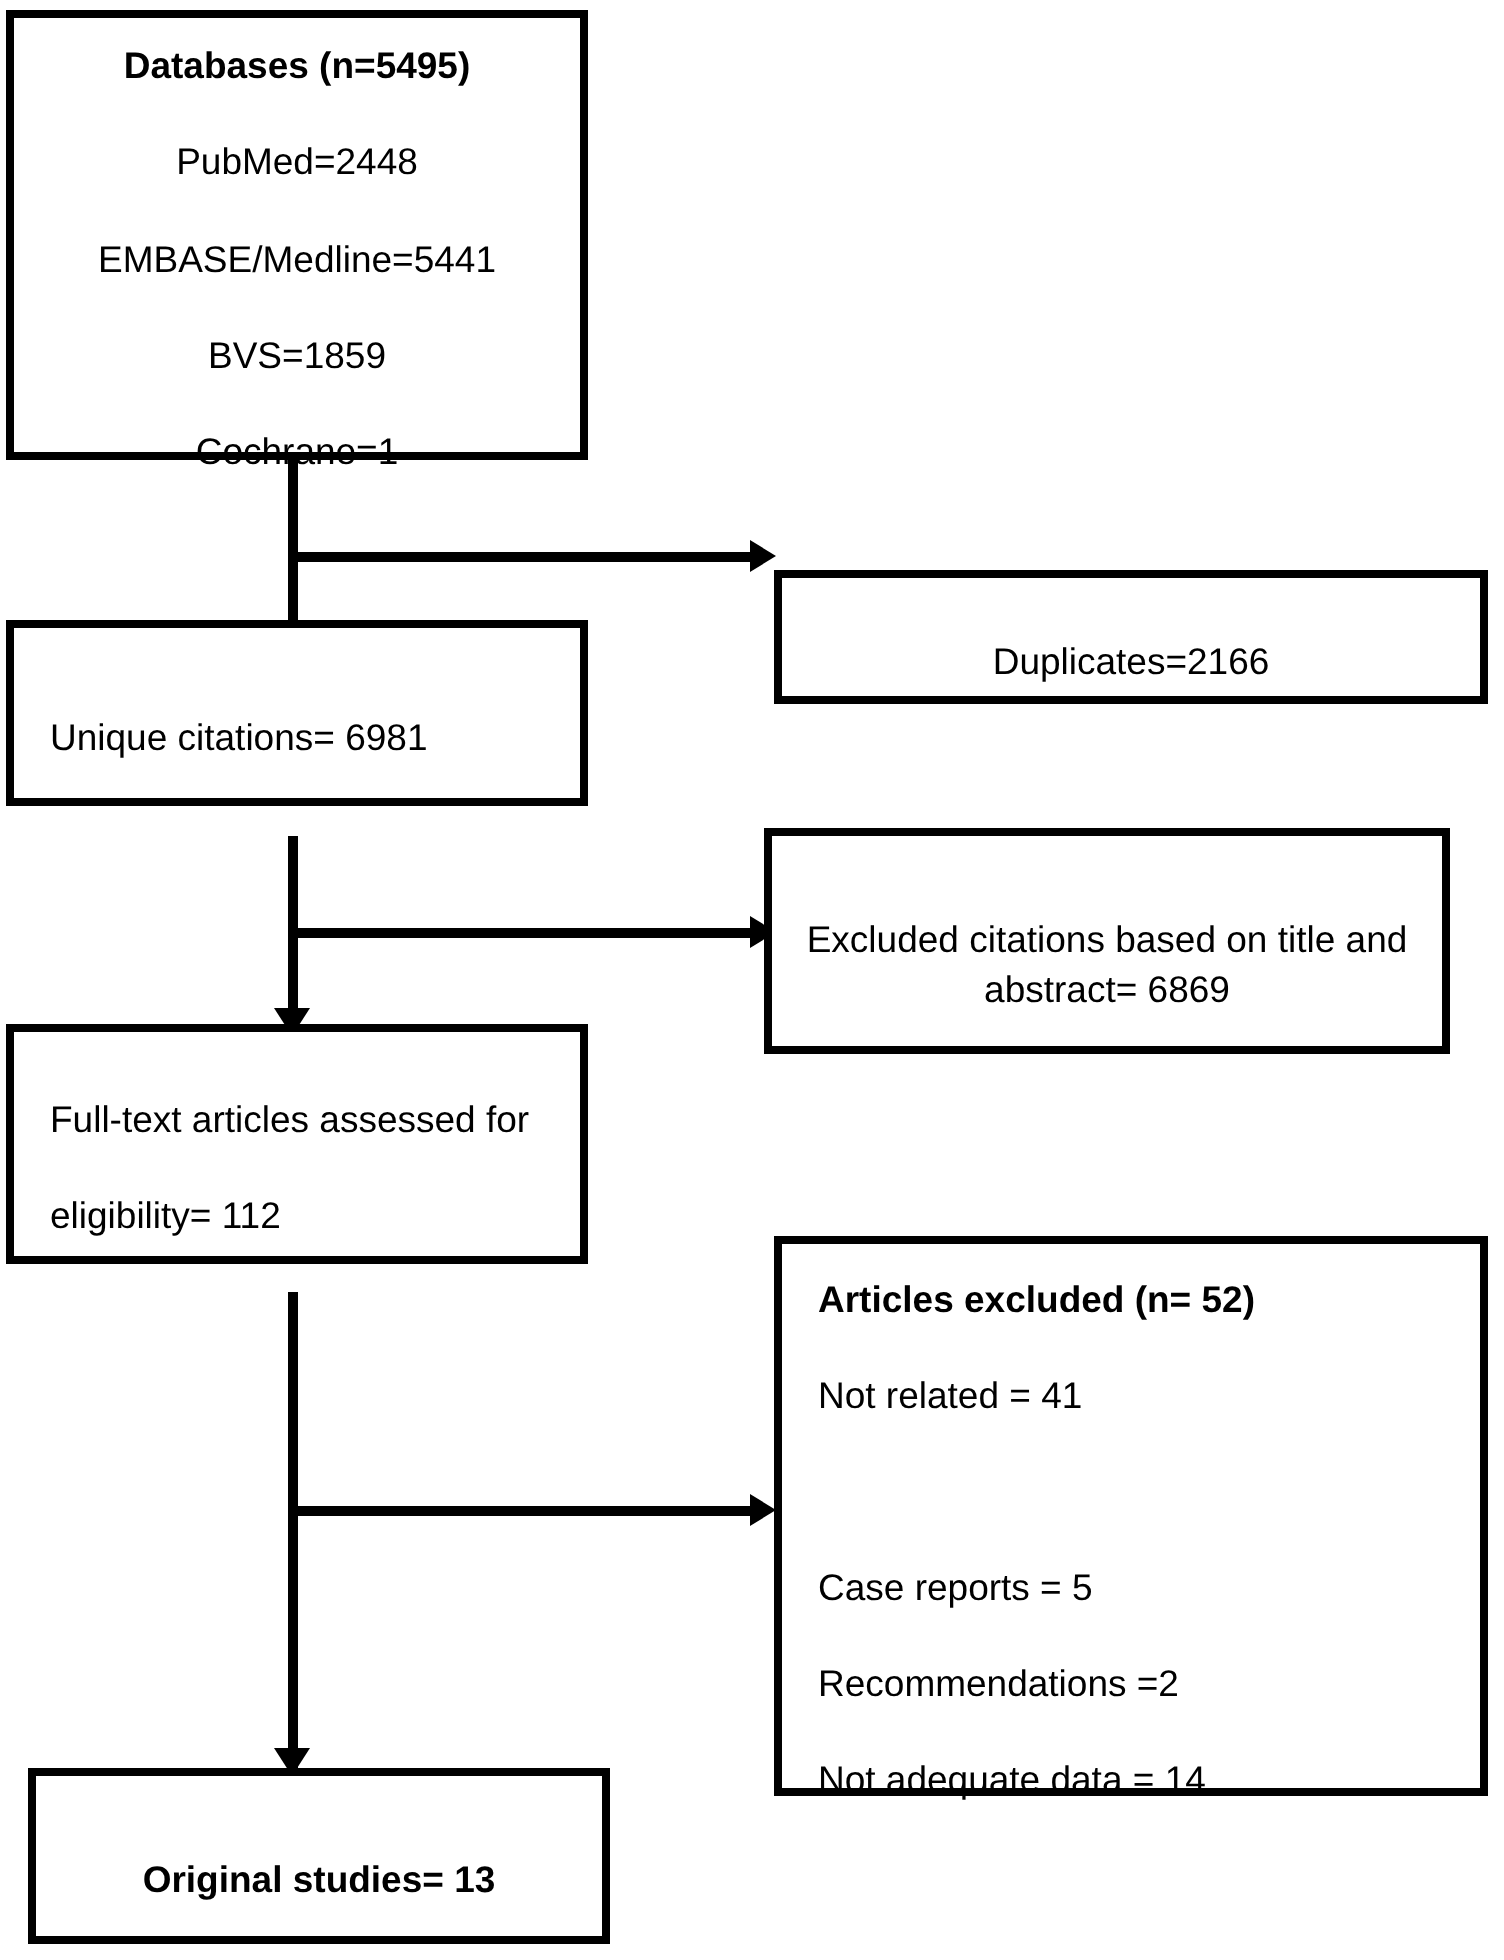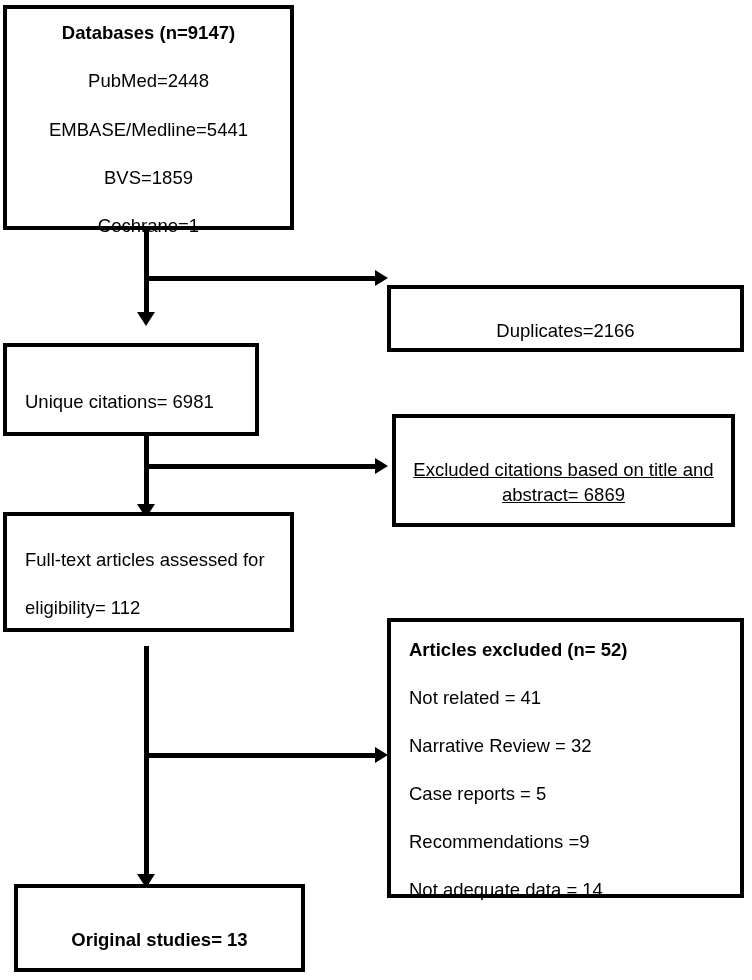--- a/index.html
+++ b/index.html
@@ -84,61 +84,61 @@
   <div class="arrow-right" style="left:375px; top:458px;"></div>
 
   <div class="line" style="left:144px; top:646px; width:5px; height:238px;"></div>
   <div class="arrow-down" style="left:137px; top:874px;"></div>
 
   <div class="line" style="left:144px; top:753px; width:233px; height:5px;"></div>
   <div class="arrow-right" style="left:375px; top:747px;"></div>
 
   <div class="node align-center pad-c" style="left:3px; top:5px; width:291px; height:225px;">
     <div class="txt">
-      <span class="bold-head">Databases (n=9147)</span><br>
+      <span class="bold-head">Databases (n=5495)</span><br>
       <span>PubMed=2448</span><br>
       <span>EMBASE/Medline=5441</span><br>
       <span>BVS=1859</span><br>
       <span>Cochrane=1</span>
     </div>
   </div>
 
   <div class="node align-center pad-c" style="left:387px; top:245px; width:357px; height:67px;margin-top:40px;">
     <div class="txt">
       <span>Duplicates=2166</span>
     </div>
   </div>
 
-  <div class="node align-left pad-left" style="left:3px; top:343px; width:256px; height:93px;">
+  <div class="node align-left pad-left" style="left:3px; top:310px; width:291px; height:93px;">
     <div class="txt">
       <span>Unique citations= 6981</span>
     </div>
   </div>
 
-  <div class="node align-center pad-c" style="left:392px; top:414px; width:343px; height:113px;text-decoration:underline;">
+  <div class="node align-center pad-c" style="left:382px; top:414px; width:343px; height:113px;">
     <div class="txt">
       <span>Excluded citations based on title and</span>
       <span>abstract= 6869</span>
     </div>
   </div>
 
   <div class="node align-left pad-left" style="left:3px; top:512px; width:291px; height:120px;">
     <div class="txt">
       <span>Full-text articles assessed for</span><br>
       <span>eligibility= 112</span>
     </div>
   </div>
 
   <div class="node align-left pad-left" style="left:387px; top:618px; width:357px; height:280px;">
     <div class="txt">
       <span class="bold-head">Articles excluded (n= 52)</span><br>
       <span>Not related = 41</span><br>
-      <span>Narrative Review = 32</span><br>
+      <br>
       <span>Case reports = 5</span><br>
-      <span>Recommendations =9</span><br>
+      <span>Recommendations =2</span><br>
       <span>Not adequate data = 14</span>
     </div>
   </div>
 
   <div class="node align-center pad-c" style="left:14px; top:884px; width:291px; height:88px;">
     <div class="txt">
       <span class="bold-head">Original studies= 13</span>
     </div>
   </div>
 

